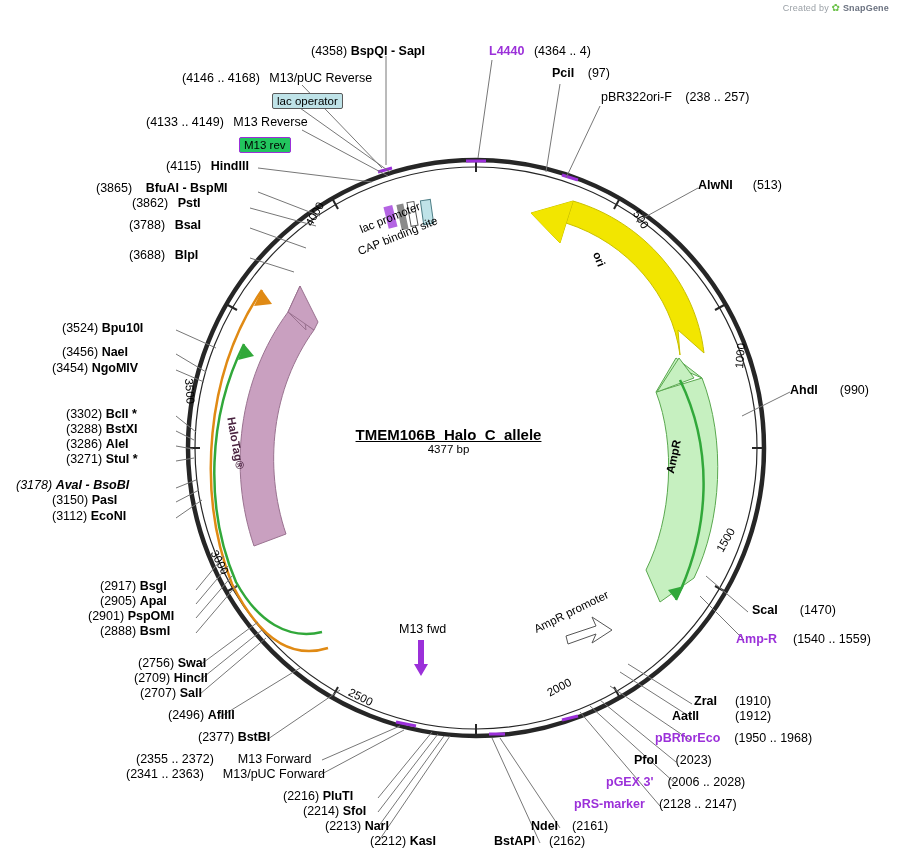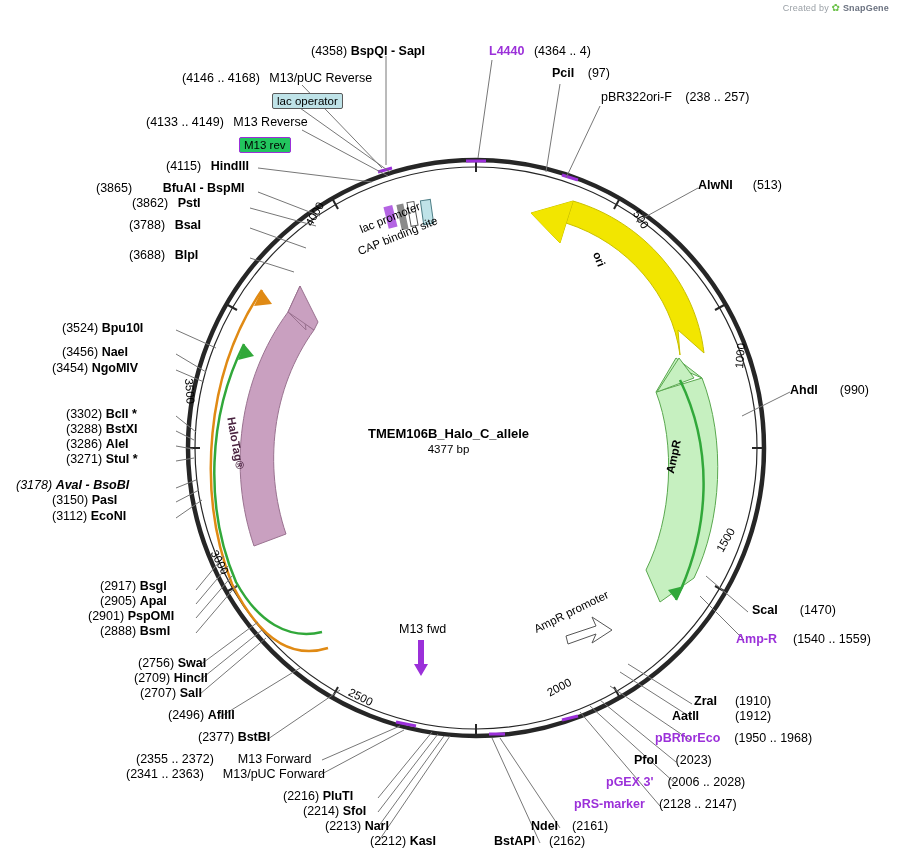--- a/index.html
+++ b/index.html
@@ -14,21 +14,21 @@
   }
   .credit b{color:#6b7280;font-weight:bold;}
   .credit .leaf{color:#6cc24a;font-size:10px;}
   svg{position:absolute;left:0;top:0;}
   .lbl{position:absolute;white-space:nowrap;font-size:12.5px;}
   .enz{font-weight:bold;}
   .pos{color:#000;}
   .purple{color:#000000;}
   .bold-purple{color:#9b30d9;font-weight:bold;}
   .center-title{
-    position:absolute;left:0;right:0;text-align:center;font-weight:bold;font-size:13px;
+    position:absolute;left:0;right:0;text-align:center;font-weight:bold;font-size:15px;text-decoration:underline;
   }
   .center-sub{position:absolute;left:0;right:0;text-align:center;font-size:11.5px;}
   .tagbox{
     position:absolute;border:1px solid #5a5a5a;border-radius:2px;padding:1px 4px;
     font-size:11.5px;background:#bfe3e8;
   }
   .tagbox.rev{background:#22c55e;border-color:#9b30d9;color:#000;}
   .rot{position:absolute;transform-origin:left top;font-size:11.5px;white-space:nowrap;}
   .tick{font-size:11.5px;}
 </style>
@@ -217,21 +217,21 @@
 <div class="lbl" style="left:146px;top:115px;">
   <span class="purple">(4133 .. 4149)</span>
   <span class="purple" style="margin-left:6px;">M13 Reverse</span>
 </div>
 <div class="lbl" style="left:166px;top:159px;">
   <span class="pos">(4115)</span>
   <span class="enz" style="margin-left:6px;">HindIII</span>
 </div>
 <div class="lbl" style="left:96px;top:181px;">
   <span class="pos">(3865)</span>
-  <span class="enz" style="margin-left:18px;padding-left:9px;">BfuAI  -  BspMI</span>
+  <span class="enz" style="margin-left:1px;padding-left:9px;">BfuAI  -  BspMI</span>
 </div>
 <div class="lbl" style="left:132px;top:196px;">
   <span class="pos">(3862)</span>
   <span class="enz" style="margin-left:6px;">PstI</span>
 </div>
 <div class="lbl" style="left:129px;top:218px;">
   <span class="pos">(3788)</span>
   <span class="enz" style="margin-left:6px;">BsaI</span>
 </div>
 <div class="lbl" style="left:129px;top:248px;">

